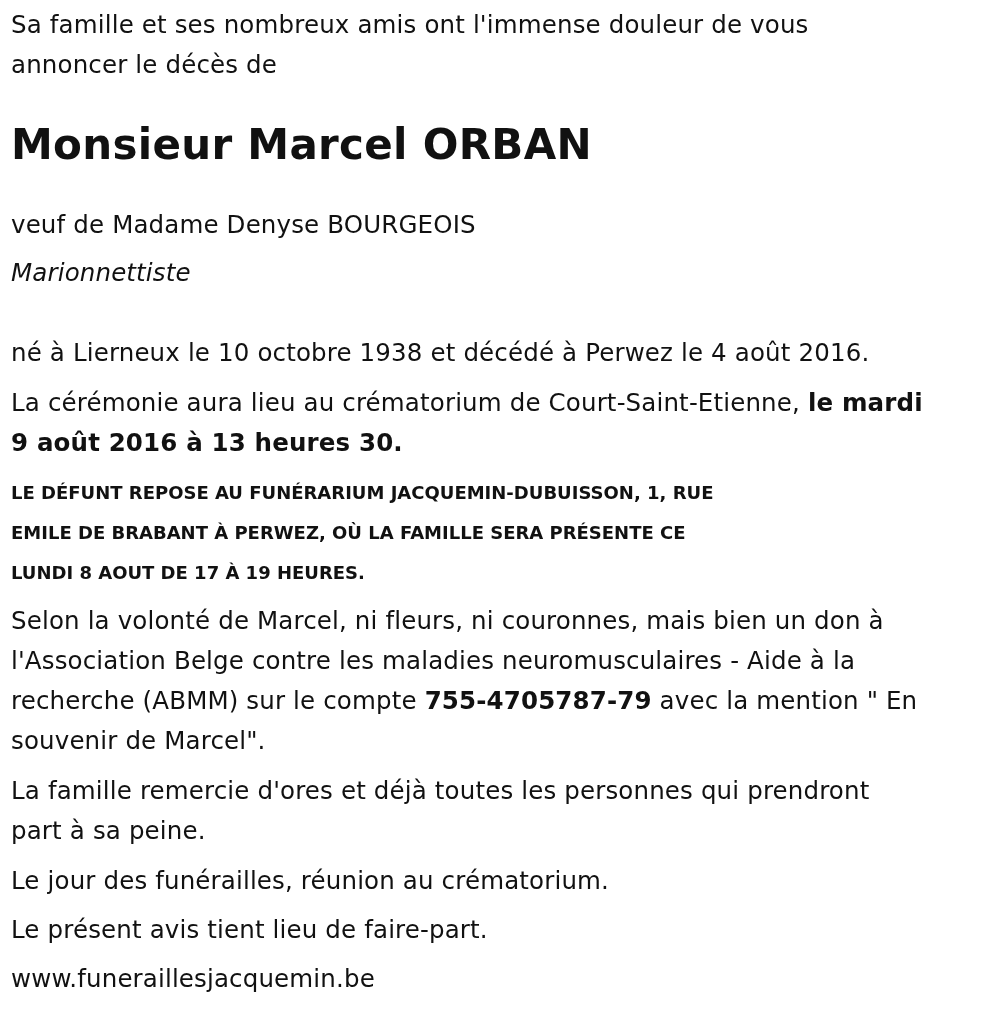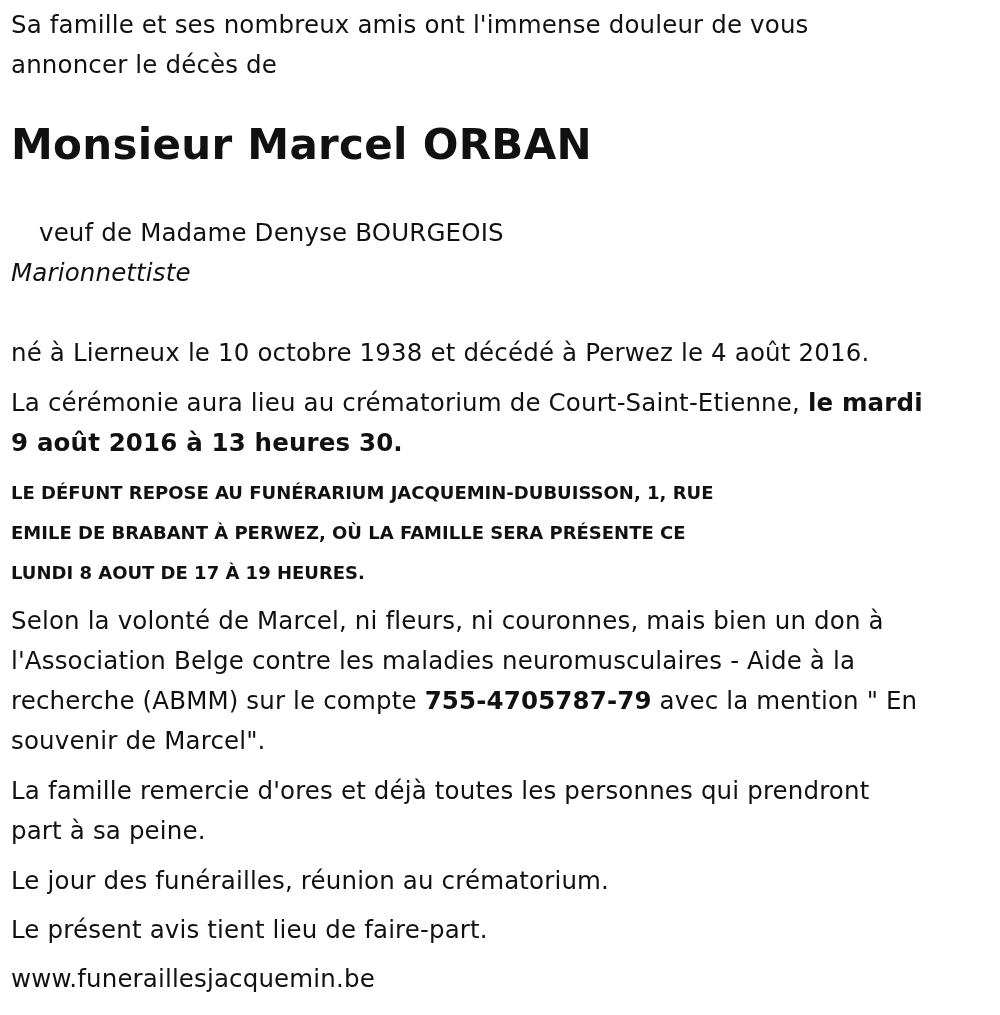--- a/index.html
+++ b/index.html
@@ -47,21 +47,21 @@
 </head>
 <body>
 
 <div>
 
   <div class="line" style="top:10px;text-align:right;">Sa famille et ses nombreux amis ont l'immense douleur de vous</div>
   <div class="line" style="top:50px;">annoncer le décès de</div>
 
   <div class="title" style="top:125px;">Monsieur Marcel ORBAN</div>
 
-  <div class="line" style="top:218px;margin-left:28px;">veuf de Madame Denyse BOURGEOIS</div>
+  <div class="line" style="top:210px;">veuf de Madame Denyse BOURGEOIS</div>
   <div class="line" style="top:258px;font-style:italic;">Marionnettiste</div>
 
   <div class="line" style="top:338px;">né à Lierneux le 10 octobre 1938 et décédé à Perwez le 4 août 2016.</div>
 
   <div class="line" style="top:388px;">
     <span>La cérémonie aura lieu au crématorium de Court-Saint-Etienne, </span><span class="b">le mardi</span>
   </div>
   <div class="line b" style="top:428px;">9 août 2016 à 13 heures 30.</div>
 
   <div class="line caps" style="top:478px;">LE DÉFUNT REPOSE AU FUNÉRARIUM JACQUEMIN-DUBUISSON, 1, RUE</div>

